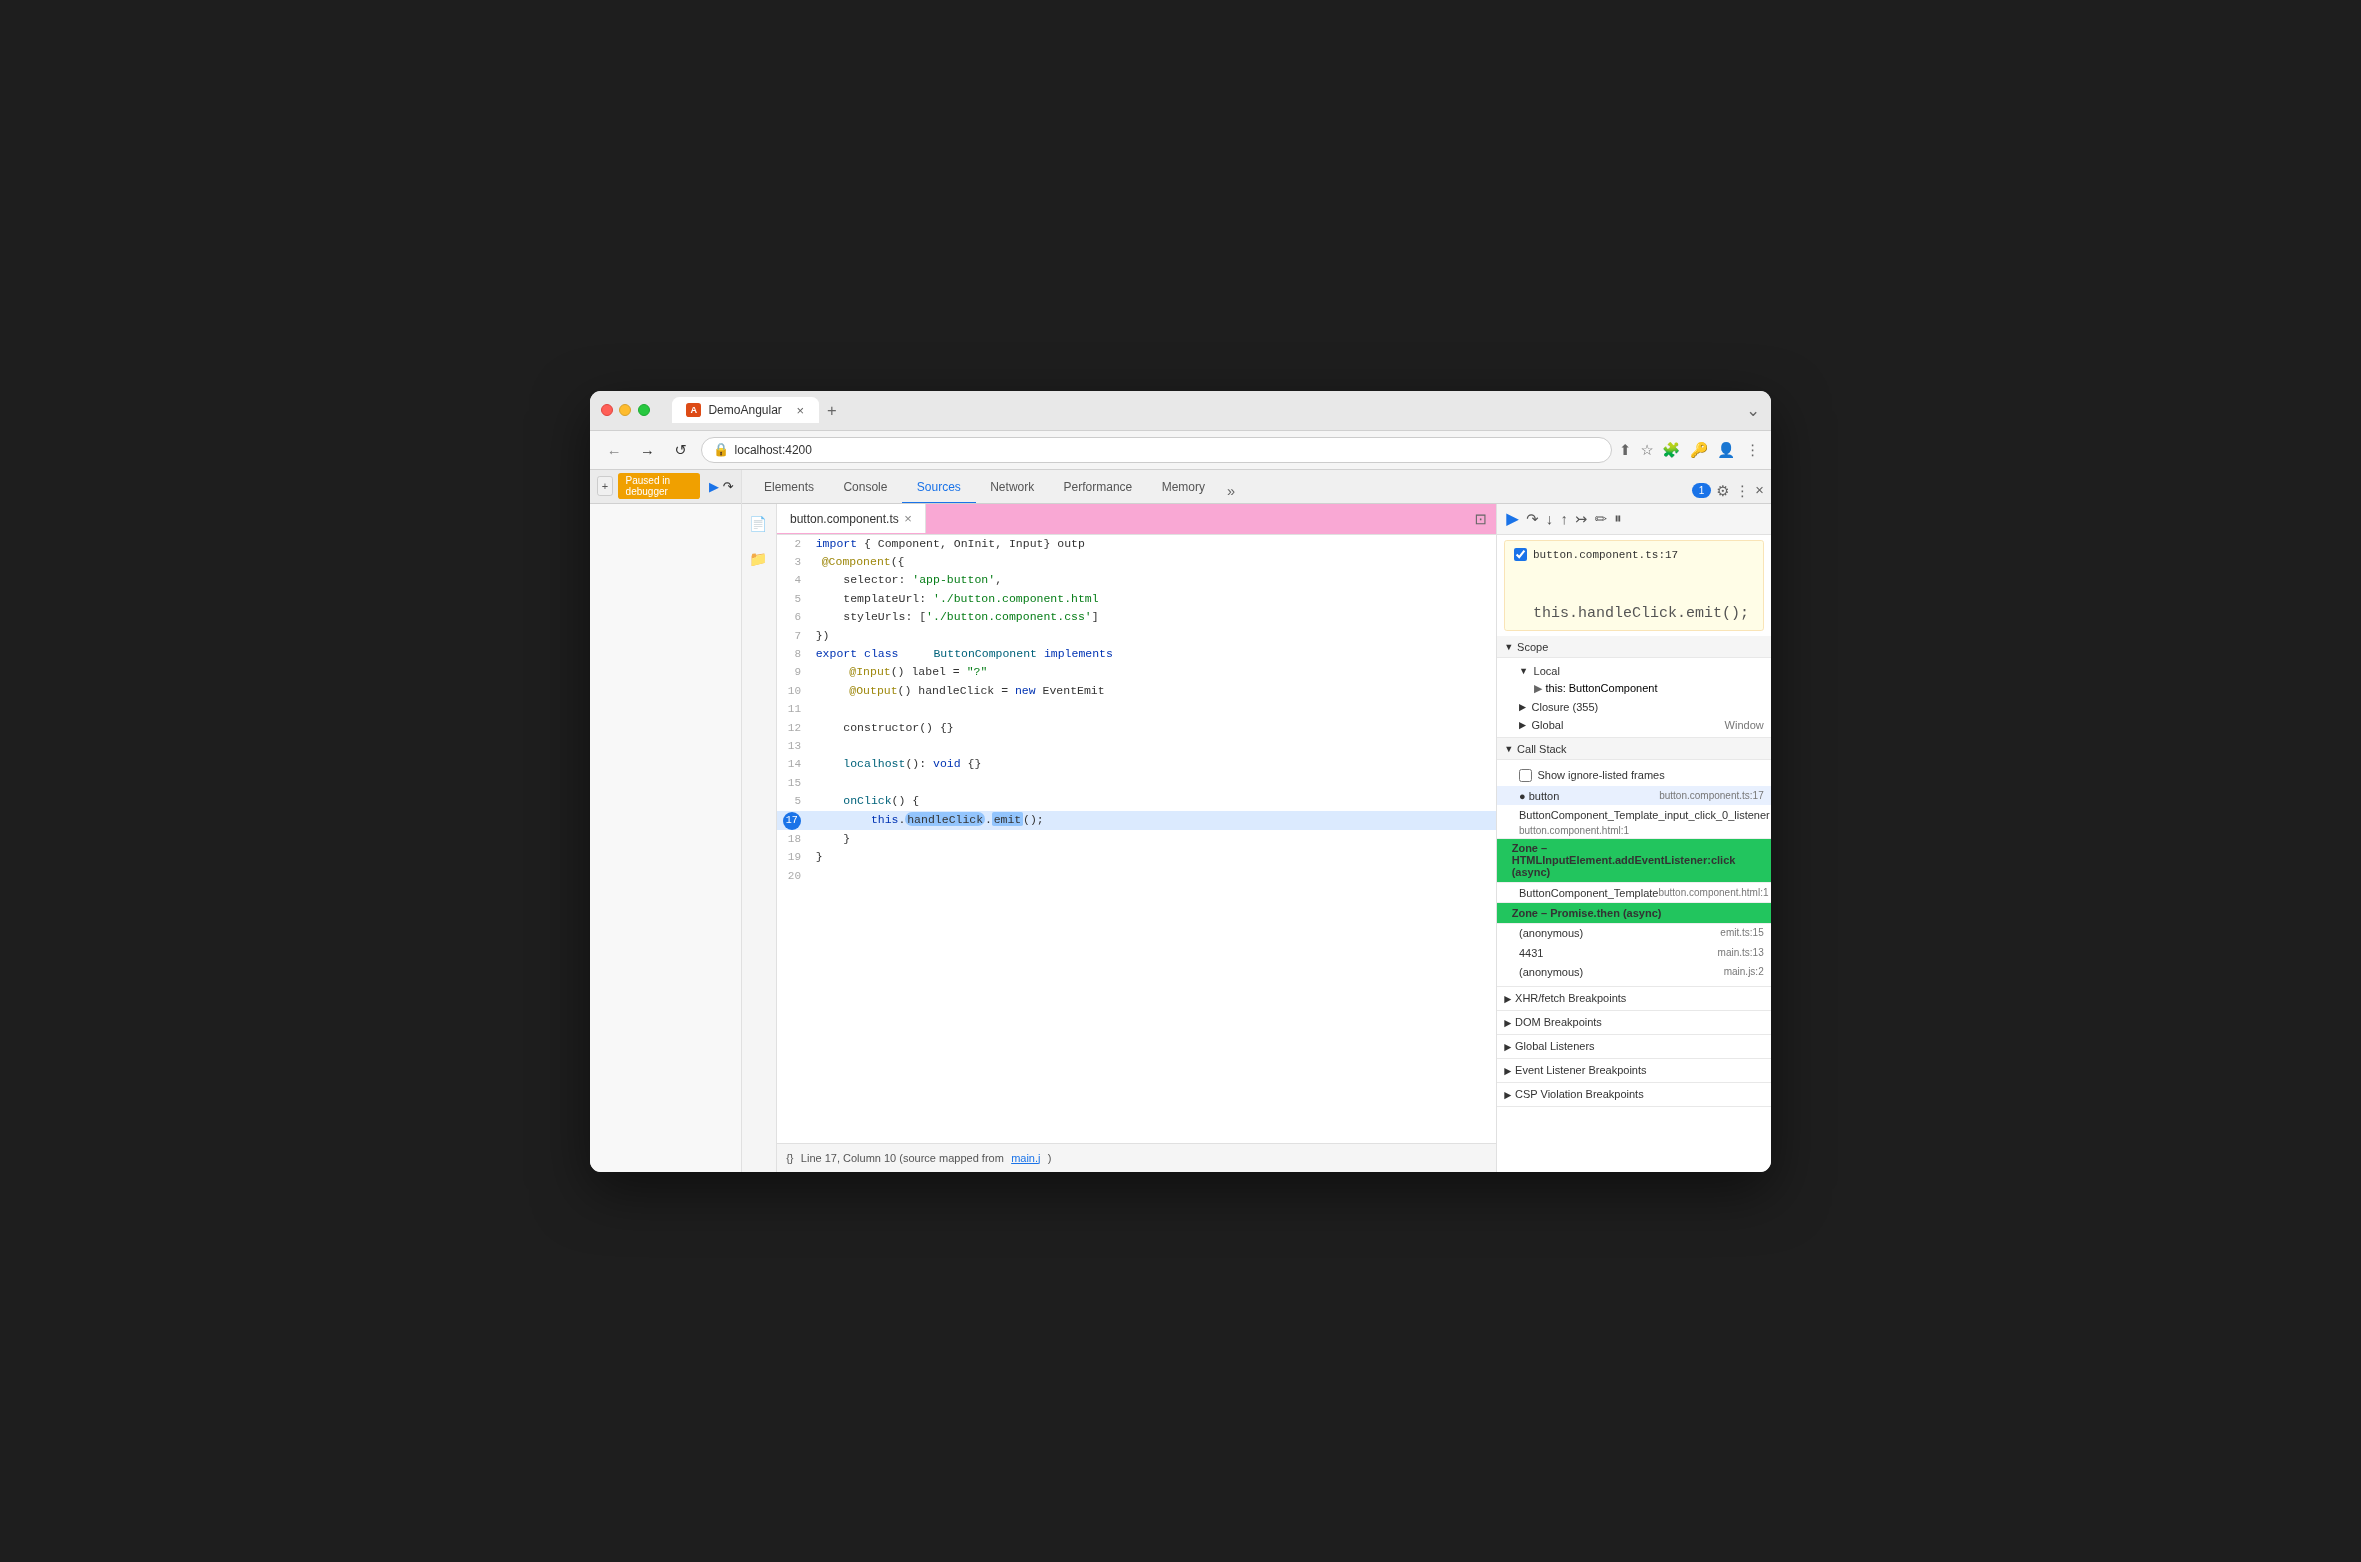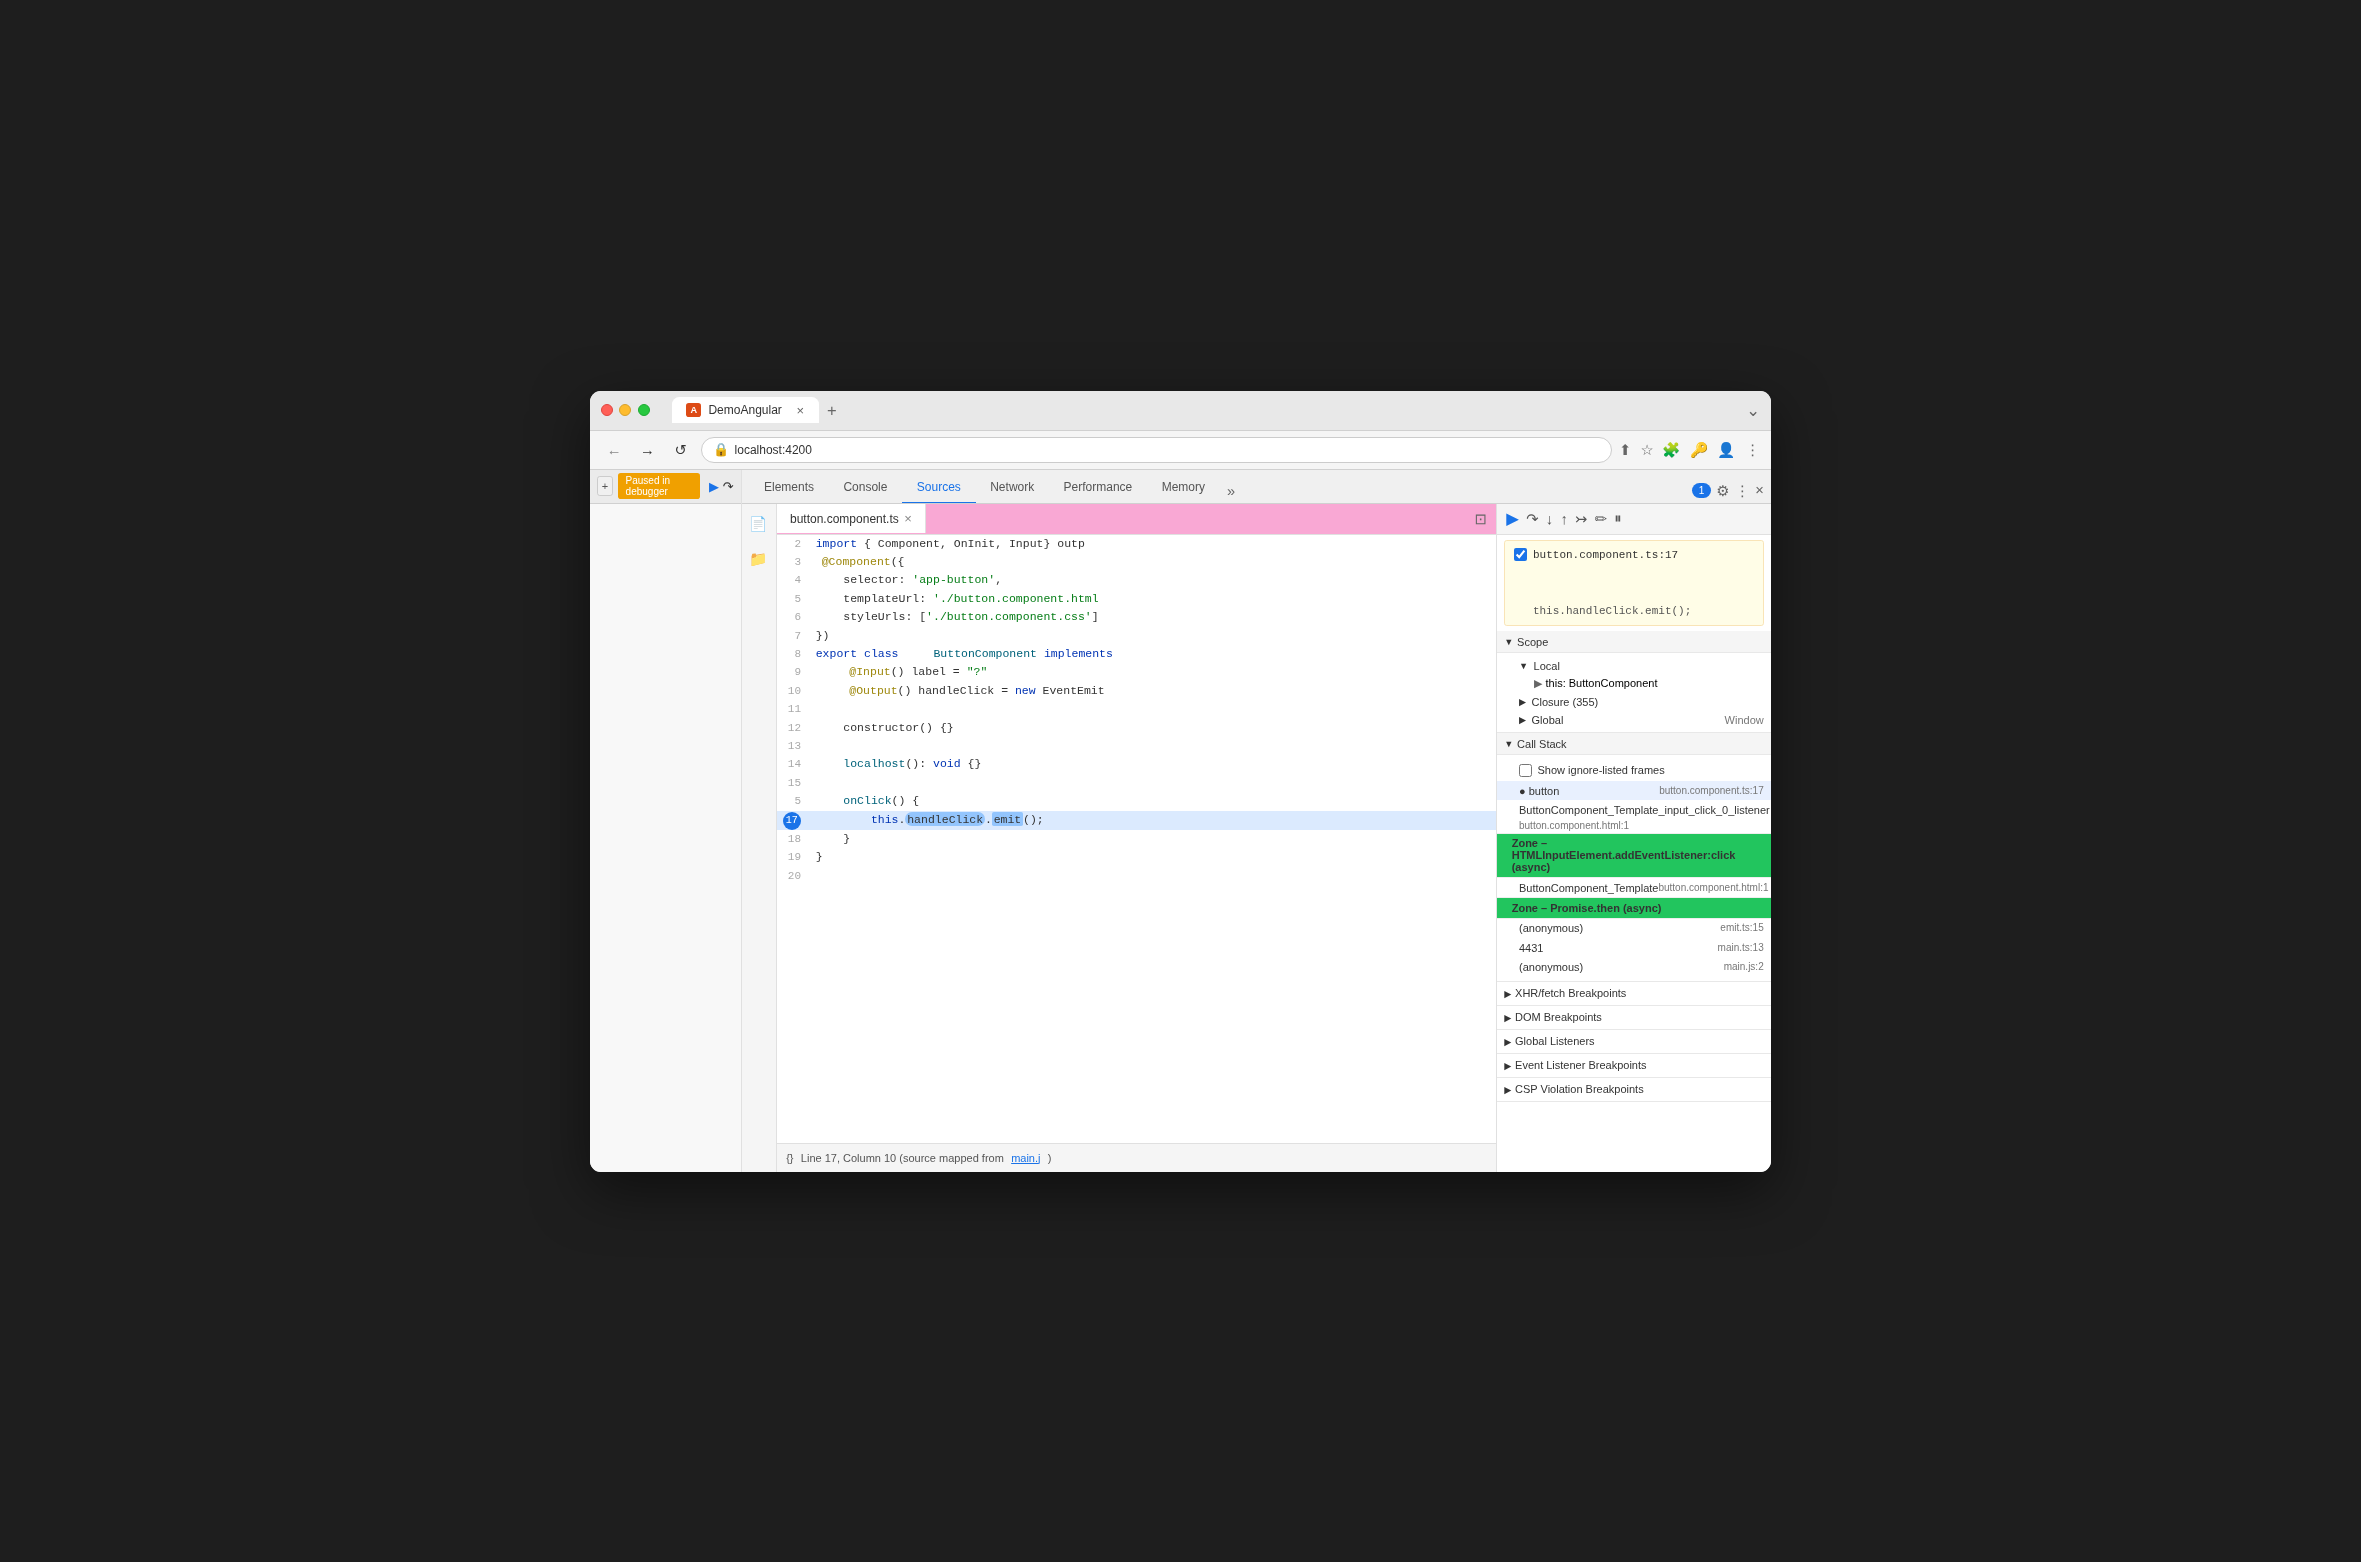--- a/index.html
+++ b/index.html
@@ -415,21 +415,21 @@
       height: 13px;
       accent-color: #1a73e8;
     }
     .bp-title {
       font-size: 11px;
       color: #333;
     }
     .bp-code {
       margin-left: 18.4px;
       color: #555;
-      font-size: 11px;
+      font-size: 15px;
       margin-top: 44px;
     }
     .right-panel-content {
       flex: 1;
       overflow-y: auto;
       font-size: 11.5px;
     }
     .section-header {
       display: flex;
       align-items: center;

